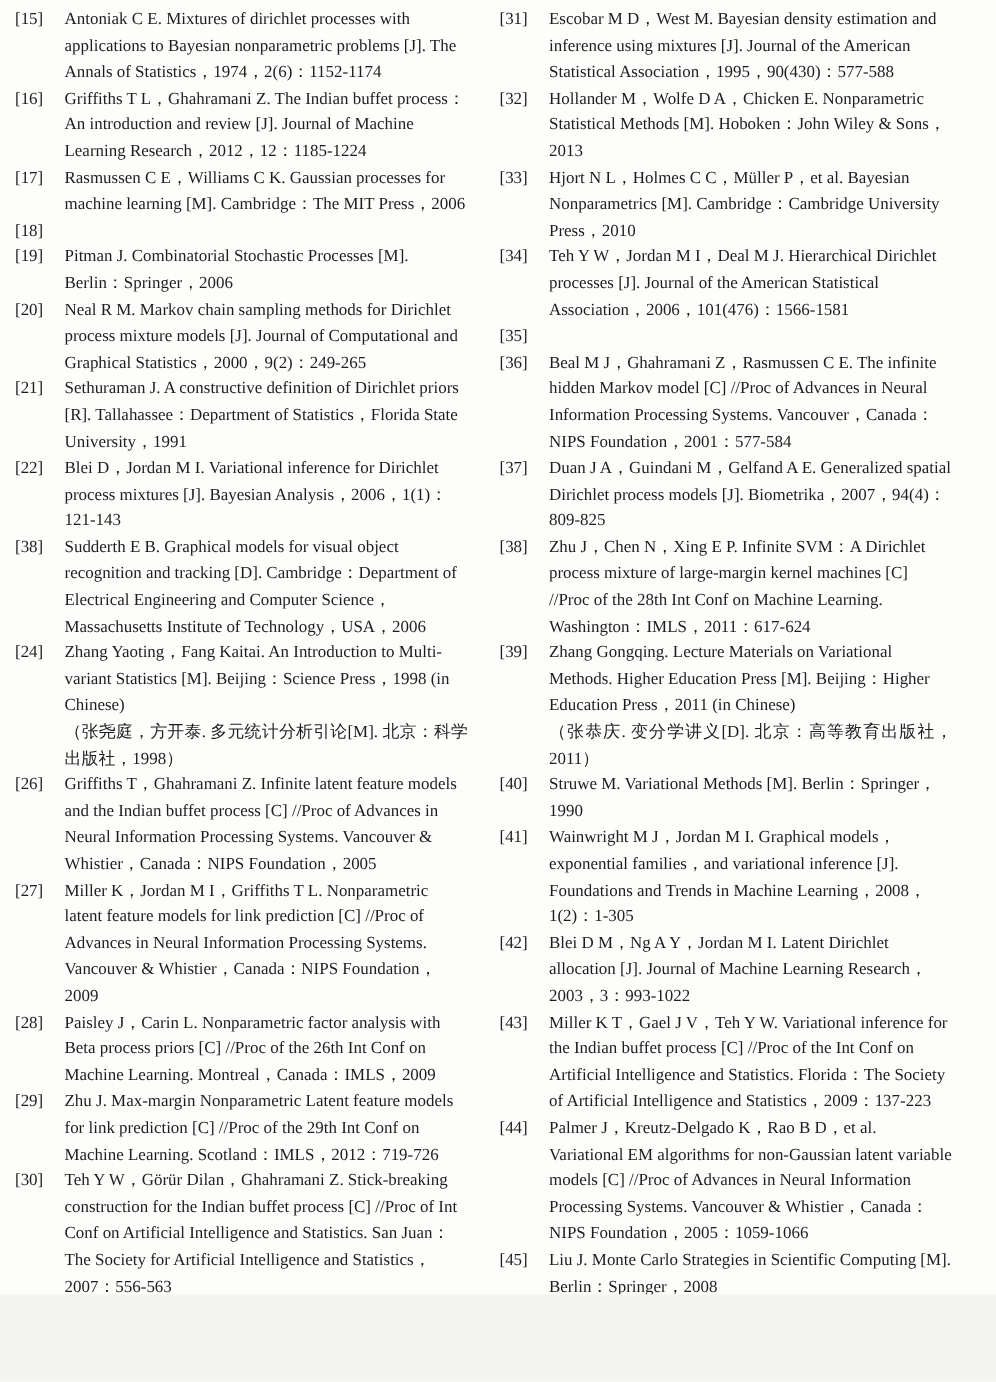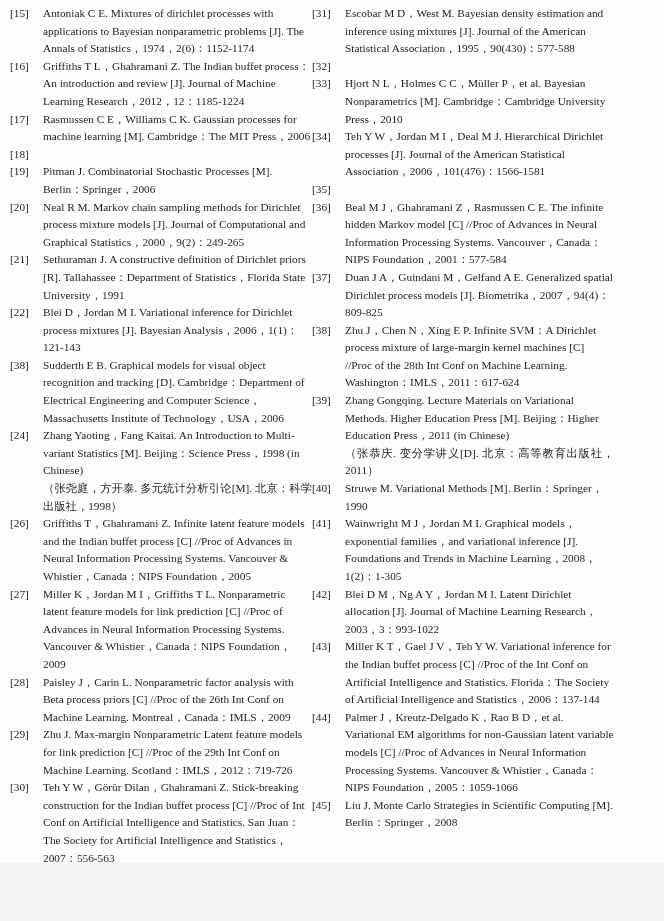--- a/index.html
+++ b/index.html
@@ -4,20 +4,21 @@
 <style>
   html, body { margin: 0; padding: 0; background: #f4f4f2; }
   .page {
     width: 664px;
     height: 863px;
     margin: 0 auto;
     background: #fdfdfc;
     box-sizing: border-box;
     padding: 5px 8px 0 10px;
     display: flex;
+    gap: 21px;
     overflow: hidden;
     font-family: "Liberation Serif", "DejaVu Serif", serif;
     font-size: 11.3px;
     line-height: 17.6px;
     color: #1d1d1d;
     -webkit-font-smoothing: antialiased;
   }
   .col {
     flex: 0 0 302px;
     width: 302px;
@@ -169,20 +170,24 @@
   <div class="ref">
     <span class="num">[31]</span>
     <span class="body">
       <span class="txt">Escobar M D，West M. Bayesian density estimation and inference using mixtures [J]. Journal of the American Statistical Association，1995，90(430)：577-588</span>
       
     </span>
   </div>
 
   <div class="ref">
     <span class="num">[32]</span>
+    <span class="body">
+      <span class="txt">Hollander M，Wolfe D A，Chicken E. Nonparametric Statistical Methods [M]. Hoboken：John Wiley &amp; Sons，2013</span>
+      
+    </span>
   </div>
 
   <div class="ref">
     <span class="num">[33]</span>
     <span class="body">
       <span class="txt">Hjort N L，Holmes C C，Müller P，et al. Bayesian Nonparametrics [M]. Cambridge：Cambridge University Press，2010</span>
       
     </span>
   </div>
 
@@ -250,21 +255,21 @@
     <span class="num">[42]</span>
     <span class="body">
       <span class="txt">Blei D M，Ng A Y，Jordan M I. Latent Dirichlet allocation [J]. Journal of Machine Learning Research，2003，3：993-1022</span>
       
     </span>
   </div>
 
   <div class="ref">
     <span class="num">[43]</span>
     <span class="body">
-      <span class="txt">Miller K T，Gael J V，Teh Y W. Variational inference for the Indian buffet process [C] //Proc of the Int Conf on Artificial Intelligence and Statistics. Florida：The Society of Artificial Intelligence and Statistics，2006：137-144</span>
+      <span class="txt">Miller K T，Gael J V，Teh Y W. Variational inference for the Indian buffet process [C] //Proc of the Int Conf on Artificial Intelligence and Statistics. Florida：The Society of Artificial Intelligence and Statistics，2009：137-223</span>
       
     </span>
   </div>
 
   <div class="ref">
     <span class="num">[44]</span>
     <span class="body">
       <span class="txt">Palmer J，Kreutz-Delgado K，Rao B D，et al. Variational EM algorithms for non-Gaussian latent variable models [C] //Proc of Advances in Neural Information Processing Systems. Vancouver &amp; Whistier，Canada：NIPS Foundation，2005：1059-1066</span>
       
     </span>

